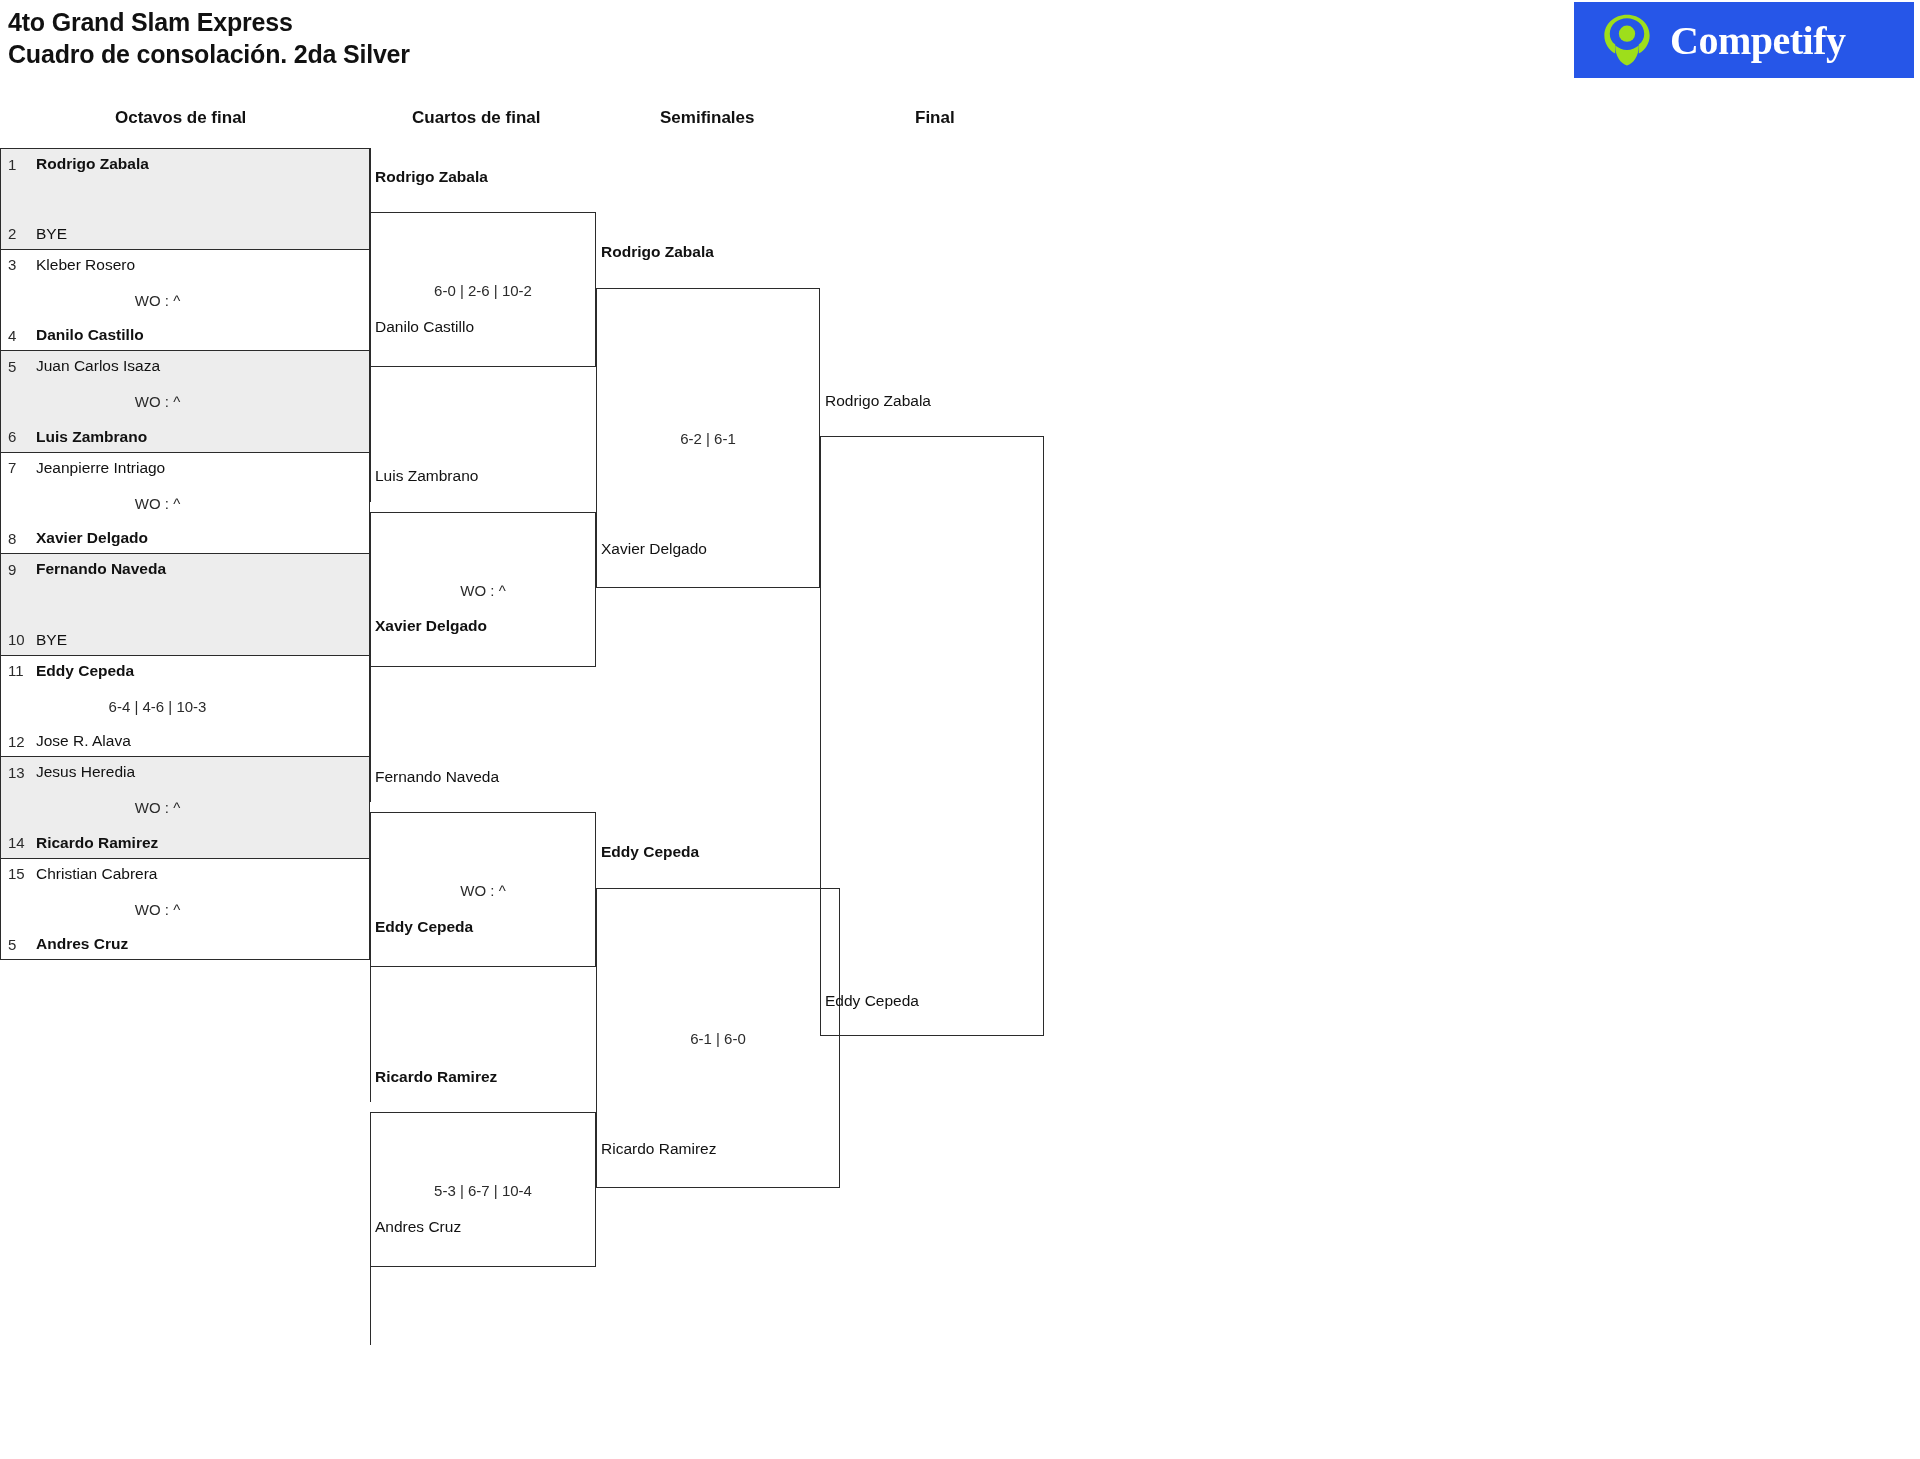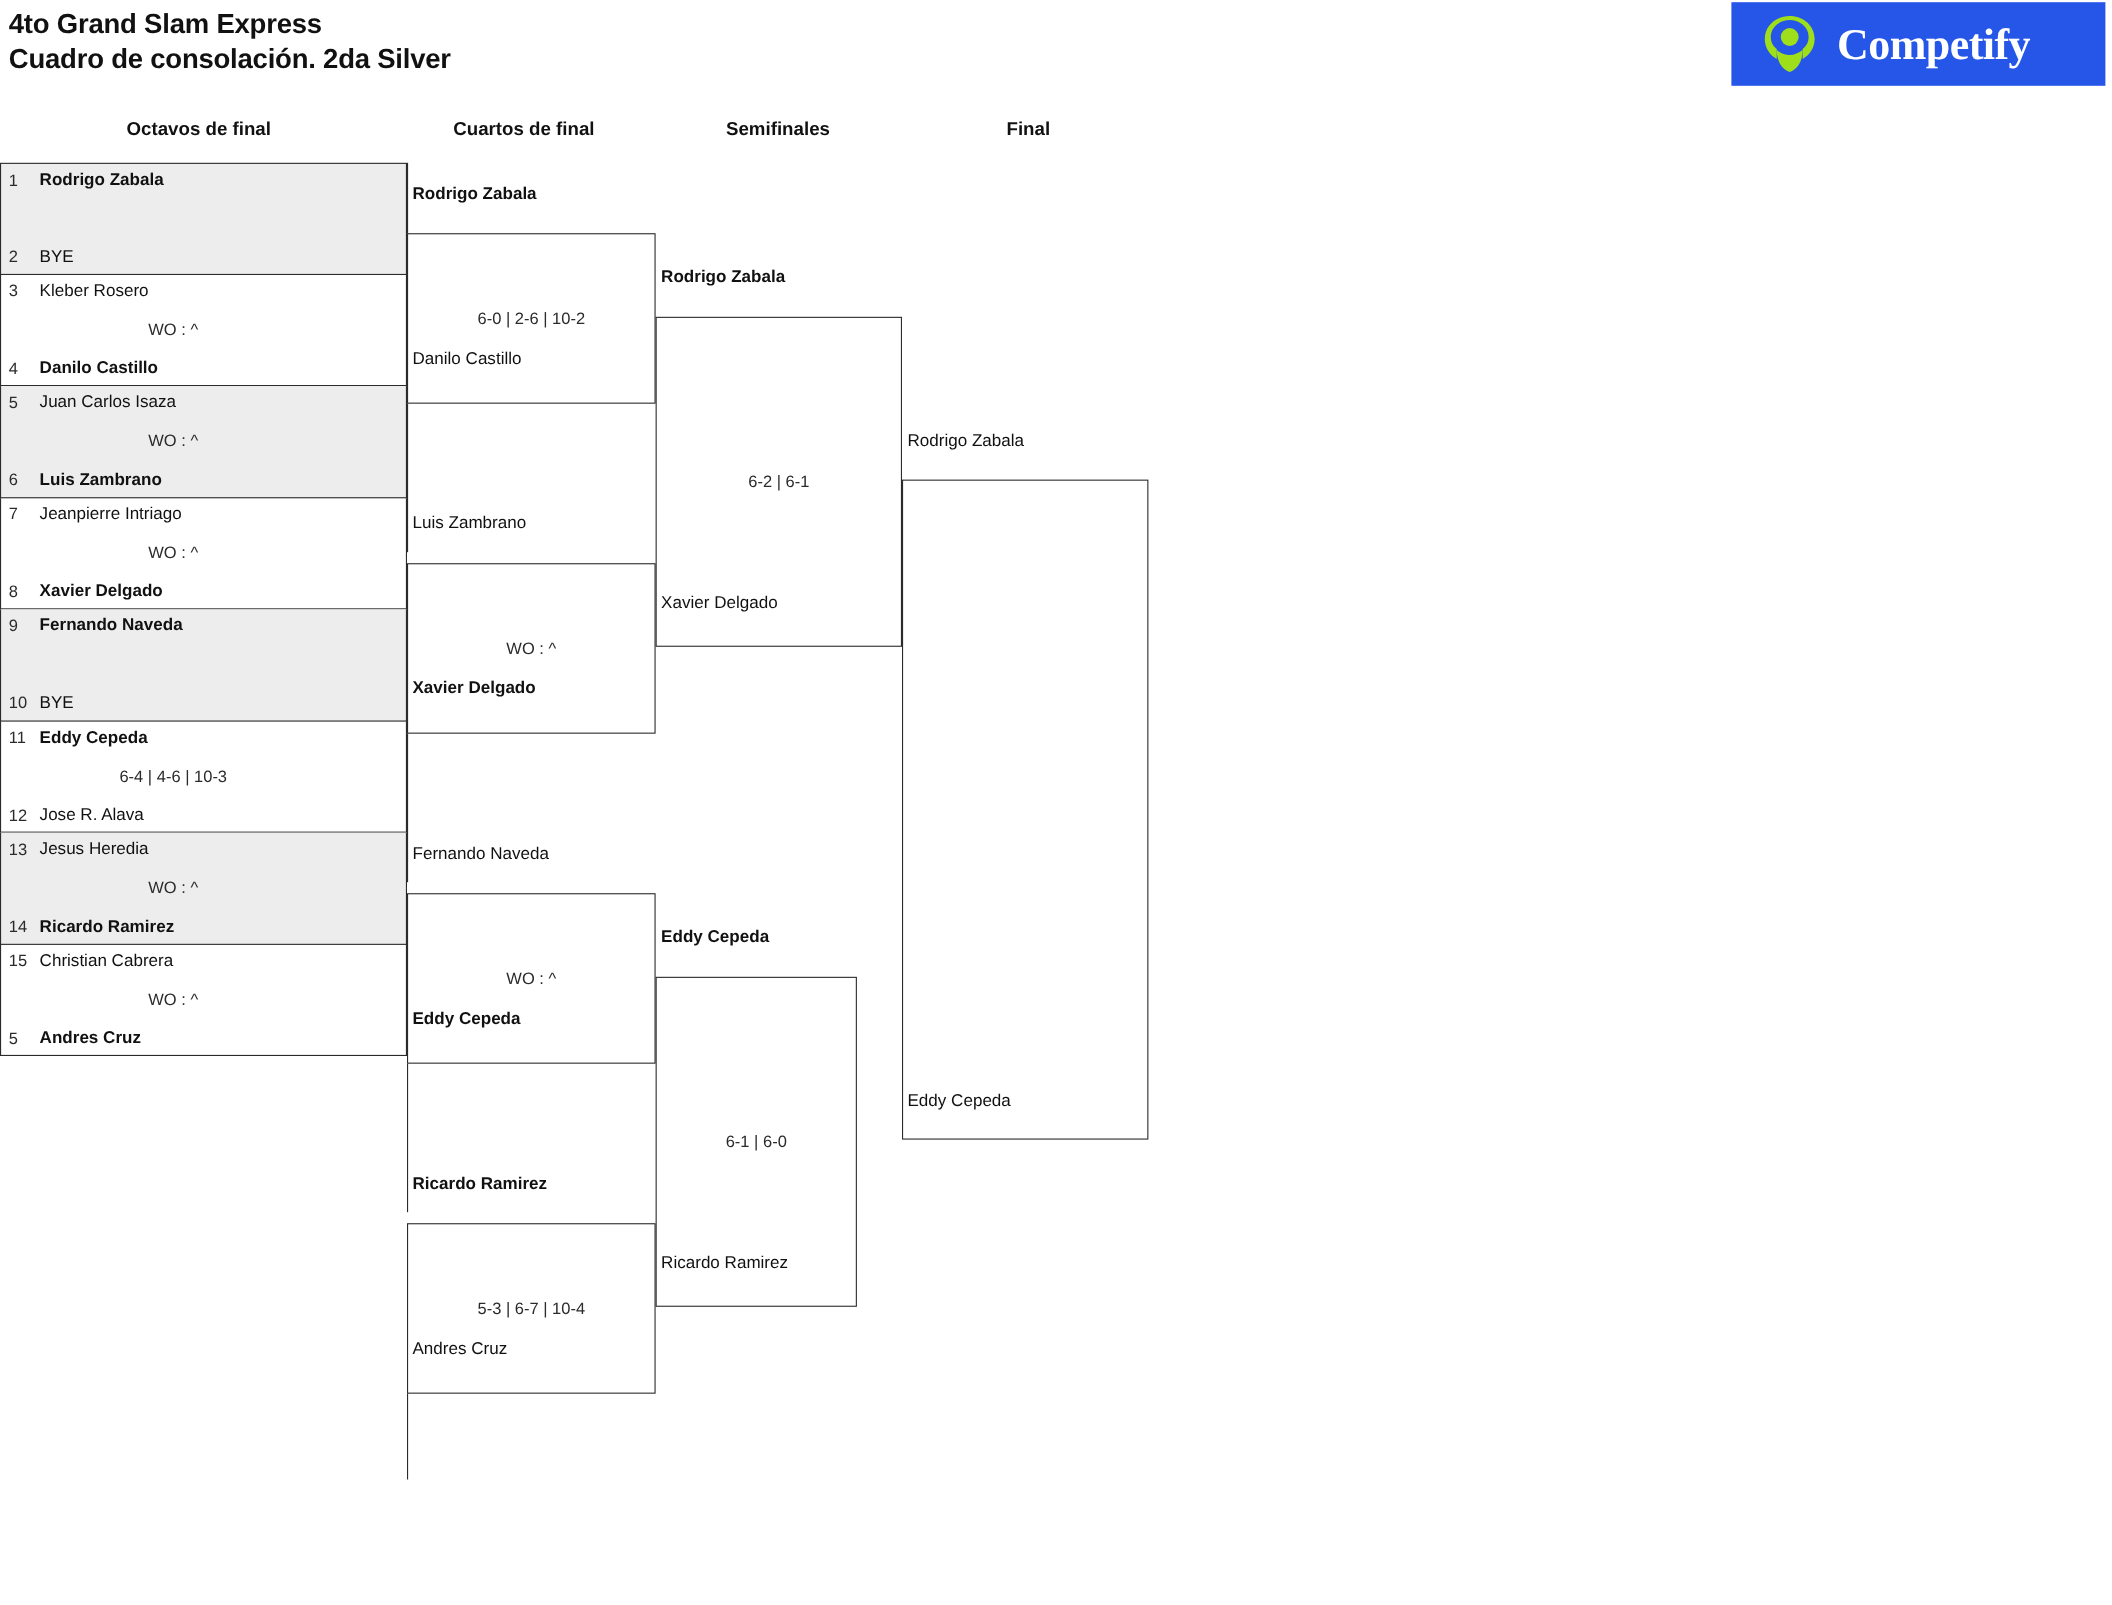--- a/index.html
+++ b/index.html
@@ -246,21 +246,21 @@
   <div class="adv" style="left:375px; top:1218px">Andres Cruz</div>
   <div class="vstub" style="left:370px; top:1267px; height:78px"></div>
 
   <div class="adv win" style="left:601px; top:243px">Rodrigo Zabala</div>
   <div class="cbox" style="left:596px; top:288px; width:224px; height:300px">
     <div class="cbox-score">6-2 | 6-1</div>
   </div>
   <div class="adv" style="left:601px; top:540px">Xavier Delgado</div>
 
   <div class="adv win" style="left:601px; top:843px">Eddy Cepeda</div>
-  <div class="cbox" style="left:596px; top:888px; width:183px; height:300px">
+  <div class="cbox" style="left:596px; top:888px; width:244px; height:300px">
     <div class="cbox-score">6-1 | 6-0</div>
   </div>
   <div class="adv" style="left:601px; top:1140px">Ricardo Ramirez</div>
 
   <div class="adv" style="left:825px; top:392px">Rodrigo Zabala</div>
   <div class="cbox" style="left:820px; top:436px; width:224px; height:600px">
     <div class="cbox-score"></div>
   </div>
   <div class="adv" style="left:825px; top:992px">Eddy Cepeda</div>
 

